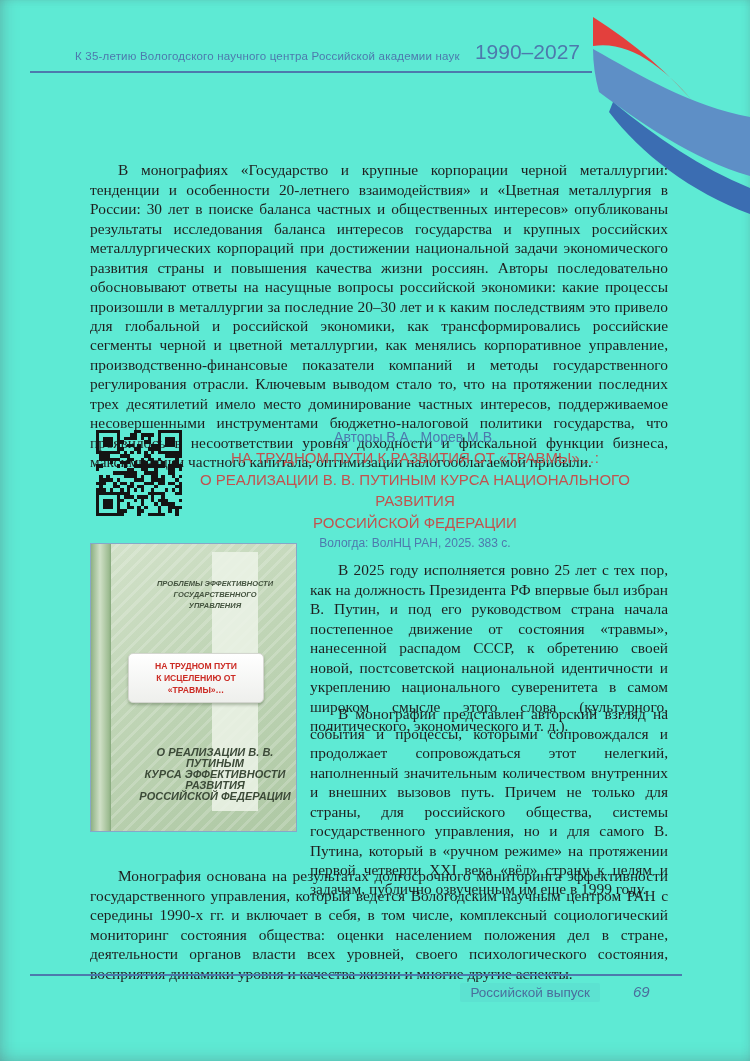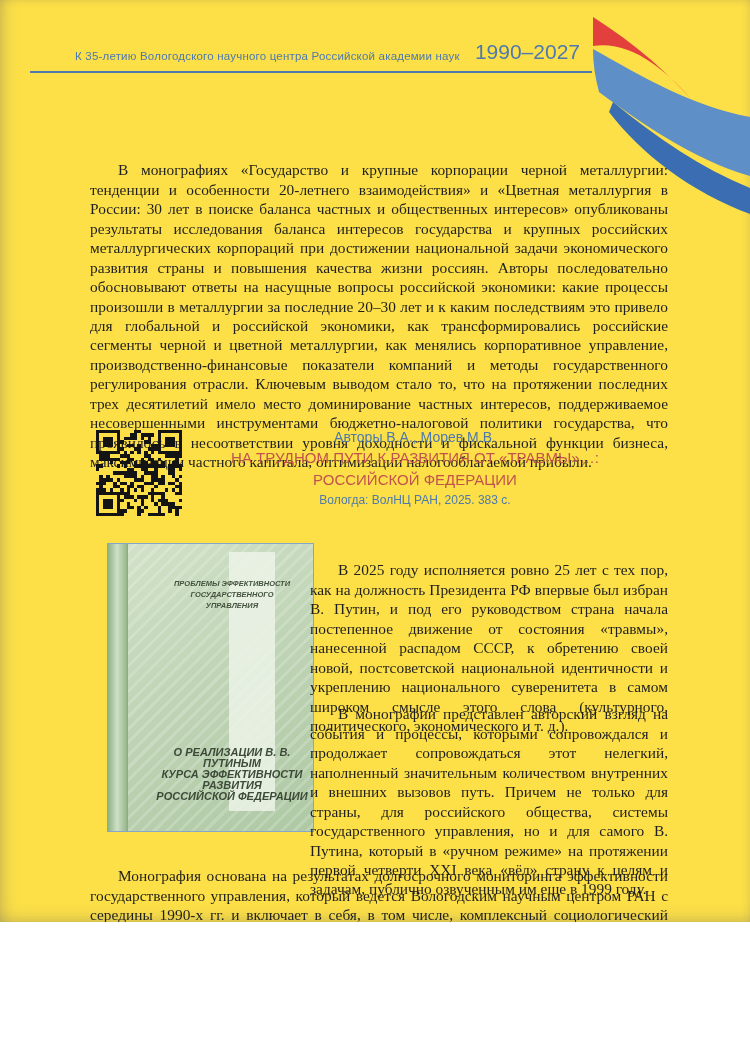--- a/index.html
+++ b/index.html
@@ -1,19 +1,19 @@
 <!DOCTYPE html>
 <html lang="ru"><head>
 <meta charset="utf-8">
 <style>
   html,body{margin:0;padding:0;background:#ffffff;}
   .page{
     position:relative;
-    width:750px;height:922px;
-    background:#fde047;
+    width:750px;height:1061px;
+    background:#5eead4;
     font-family:"Liberation Serif", serif;
     color:#1f1f1f;
     overflow:hidden;
     box-shadow:inset 14px 0 16px -12px rgba(90,95,105,.35),
                inset 0 -14px 16px -12px rgba(90,95,105,.30),
                inset -8px 0 10px -8px rgba(90,95,105,.18),
                inset 0 6px 8px -6px rgba(90,95,105,.18);
   }
   
   .hdr-subtitle{
@@ -44,21 +44,21 @@
     position:absolute;left:90px;top:428px;width:578px;
     font-family:"Liberation Sans",sans-serif;text-align:center;
   }
   .citation .lines{margin-left:72px;}
   .qr{position:absolute;left:6px;top:2px;width:86px;height:86px;}
   .cit-authors{font-size:14px;color:#4d79ad;line-height:19px;}
   .cit-red{font-size:15px;color:#c2524e;line-height:21.5px;}
   .cit-imprint{font-size:12px;color:#4d79ad;line-height:21px;}
   
   .book-cover{
-    position:absolute;left:107px;top:543px;width:207px;height:289px;
+    position:absolute;left:90px;top:543px;width:207px;height:289px;
     border:1px solid #86a7c9;box-sizing:border-box;
     background:
       repeating-linear-gradient(135deg, rgba(255,255,255,.18) 0 3px, rgba(255,255,255,0) 3px 9px),
       linear-gradient(150deg,#d3e2ca 0%,#c0d5b6 45%,#aec8a4 100%);
   }
   .book-spine{
     position:absolute;left:0;top:0;bottom:0;width:20px;
     background:linear-gradient(90deg,#8db184 0%,#cfe0c6 45%,#9cbb90 90%,#86a87c 100%);
   }
   .book-band{
@@ -450,32 +450,37 @@
           <rect x="15" y="24" width="1" height="1"></rect>
           <rect x="16" y="24" width="1" height="1"></rect>
           <rect x="17" y="24" width="1" height="1"></rect>
           <rect x="18" y="24" width="1" height="1"></rect>
           <rect x="19" y="24" width="1" height="1"></rect>
           <rect x="23" y="24" width="1" height="1"></rect>
         </svg></div>
     <div class="lines">
       <div class="cit-authors">Авторы В.А., Морев М.В.</div>
       <div class="cit-red">НА ТРУДНОМ ПУТИ К РАЗВИТИЯ ОТ «ТРАВМЫ»…:</div>
+      <div class="cit-red">О РЕАЛИЗАЦИИ В. В. ПУТИНЫМ КУРСА НАЦИОНАЛЬНОГО РАЗВИТИЯ</div>
       <div class="cit-red">РОССИЙСКОЙ ФЕДЕРАЦИИ</div>
       <div class="cit-imprint">Вологда: ВолНЦ РАН, 2025. 383 с.</div>
     </div>
   </div>
 
   <div class="book-cover">
     <div class="book-band"></div>
     <div class="book-spine"></div>
     <div class="book-series">
       <div>ПРОБЛЕМЫ ЭФФЕКТИВНОСТИ</div>
       <div>ГОСУДАРСТВЕННОГО УПРАВЛЕНИЯ</div>
     </div>
+    <div class="book-titlebox">
+      <div class="book-title">НА ТРУДНОМ ПУТИ</div>
+      <div class="book-title">К ИСЦЕЛЕНИЮ ОТ «ТРАВМЫ»…</div>
+    </div>
     <div class="book-subtitle">
       <div>О РЕАЛИЗАЦИИ В. В. ПУТИНЫМ</div>
       <div>КУРСА ЭФФЕКТИВНОСТИ РАЗВИТИЯ</div>
       <div>РОССИЙСКОЙ ФЕДЕРАЦИИ</div>
     </div>
   </div>
 
   <p class="para indent" id="p-review1">В 2025 году исполняется ровно 25 лет с тех пор, как на должность Президента РФ впервые был избран В. Путин, и под его руководством страна начала постепенное движение от состояния «травмы», нанесенной распадом СССР, к обретению своей новой, постсоветской национальной идентичности и укреплению национального суверенитета в самом широком смысле этого слова (культурного, политического, экономического и т. д.).</p>
   <p class="para indent" id="p-review2">В монографии представлен авторский взгляд на события и процессы, которыми сопровождался и продолжает сопровождаться этот нелегкий, наполненный значительным количеством внутренних и внешних вызовов путь. Причем не только для страны, для российского общества, системы государственного управления, но и для самого В. Путина, который в «ручном режиме» на протяжении первой четверти XXI века «вёл» страну к целям и задачам, публично озвученным им еще в 1999 году.</p>
   <p class="para indent" id="p-review3">Монография основана на результатах долгосрочного мониторинга эффективности государственного управления, который ведется Вологодским научным центром РАН с середины 1990-х гг. и включает в себя, в том числе, комплексный социологический мониторинг состояния общества: оценки населением положения дел в стране, деятельности органов власти всех уровней, своего психологического состояния, восприятия динамики уровня и качества жизни и многие другие аспекты.</p>

